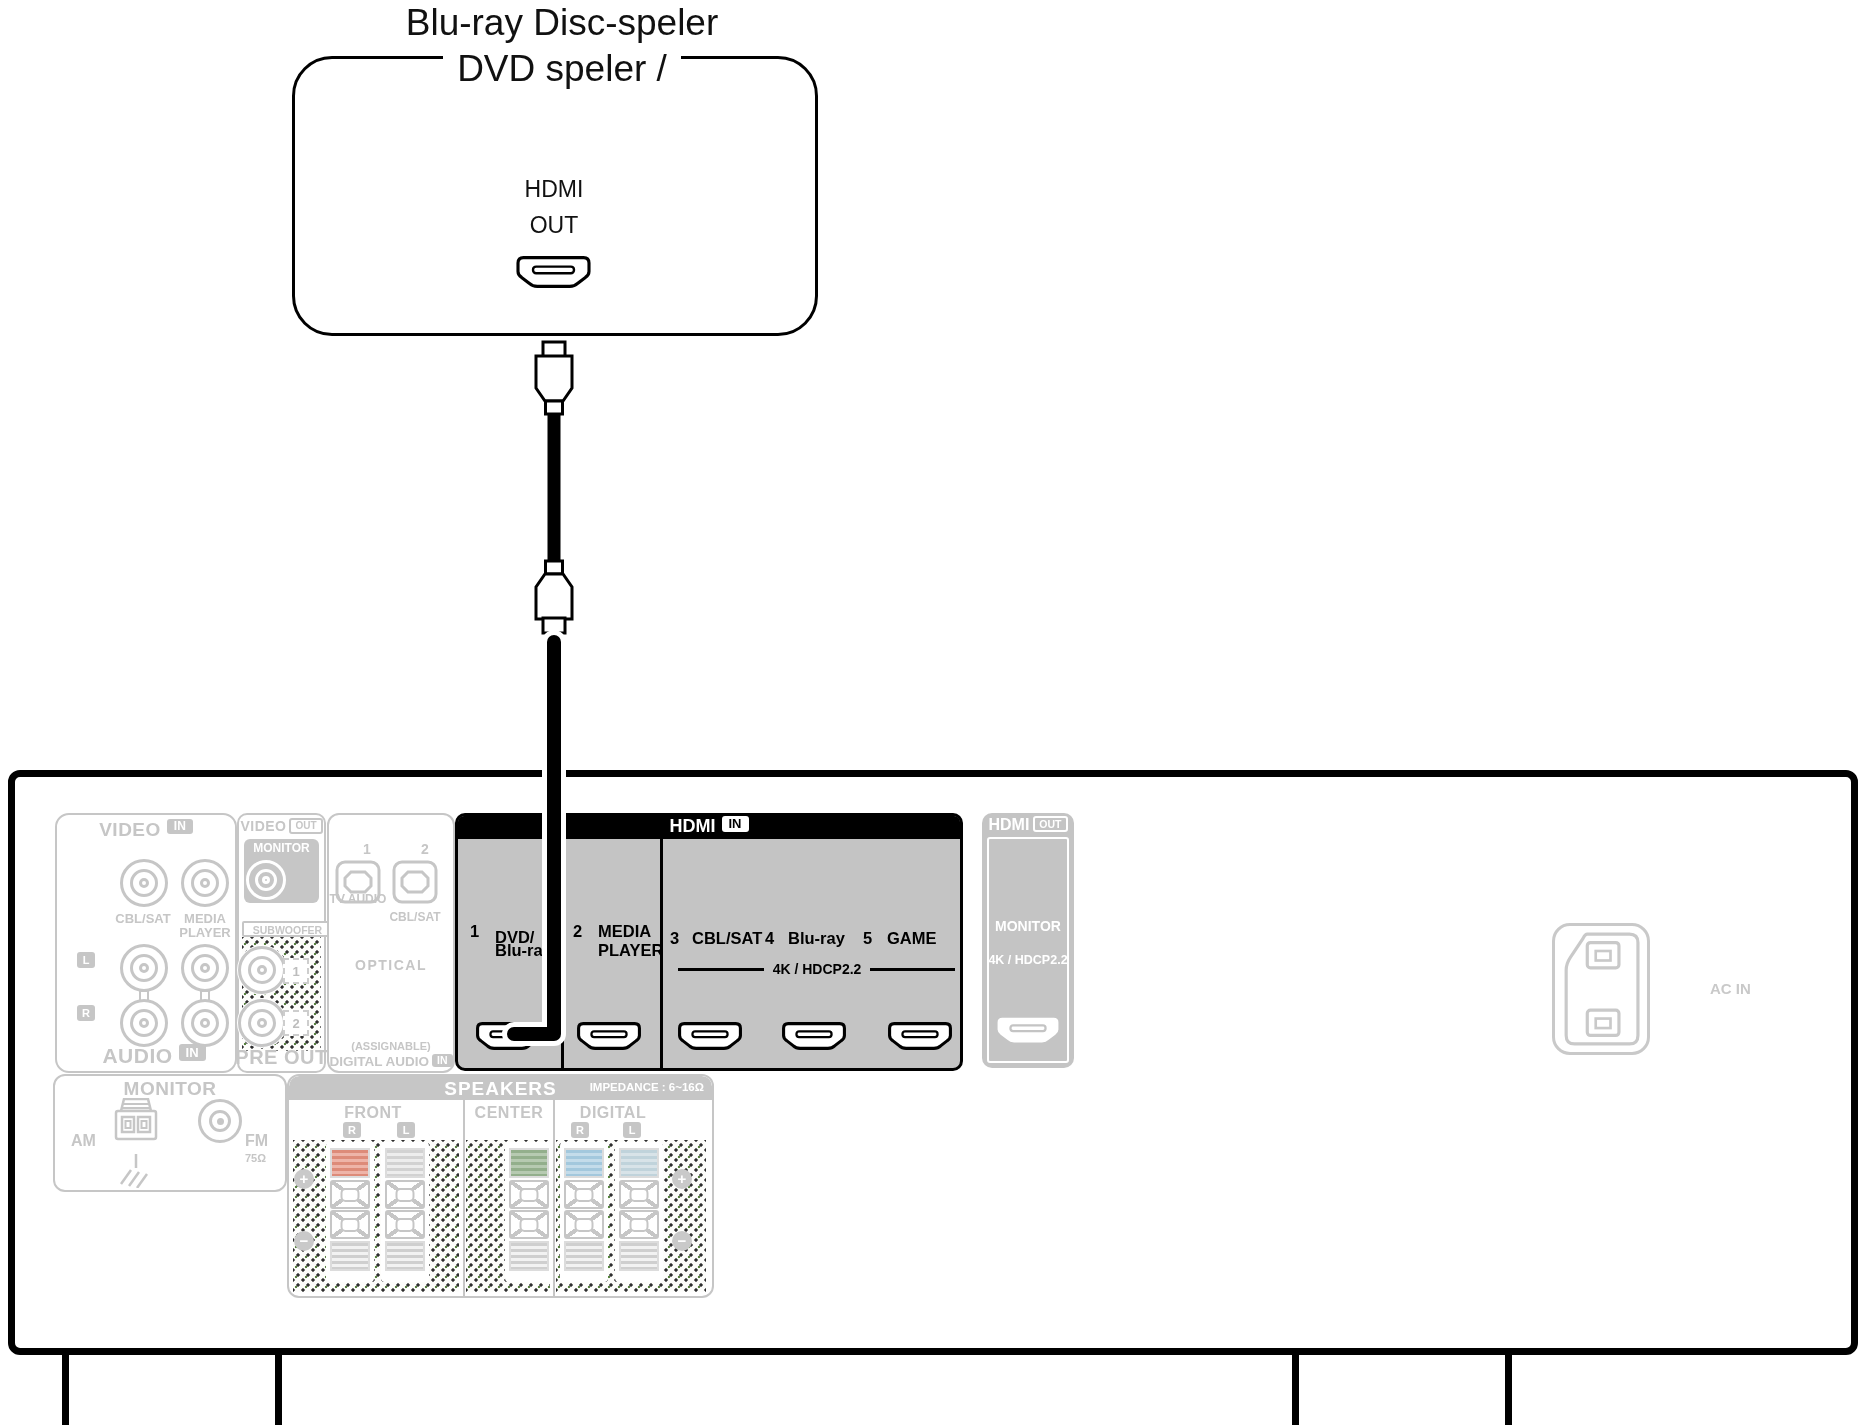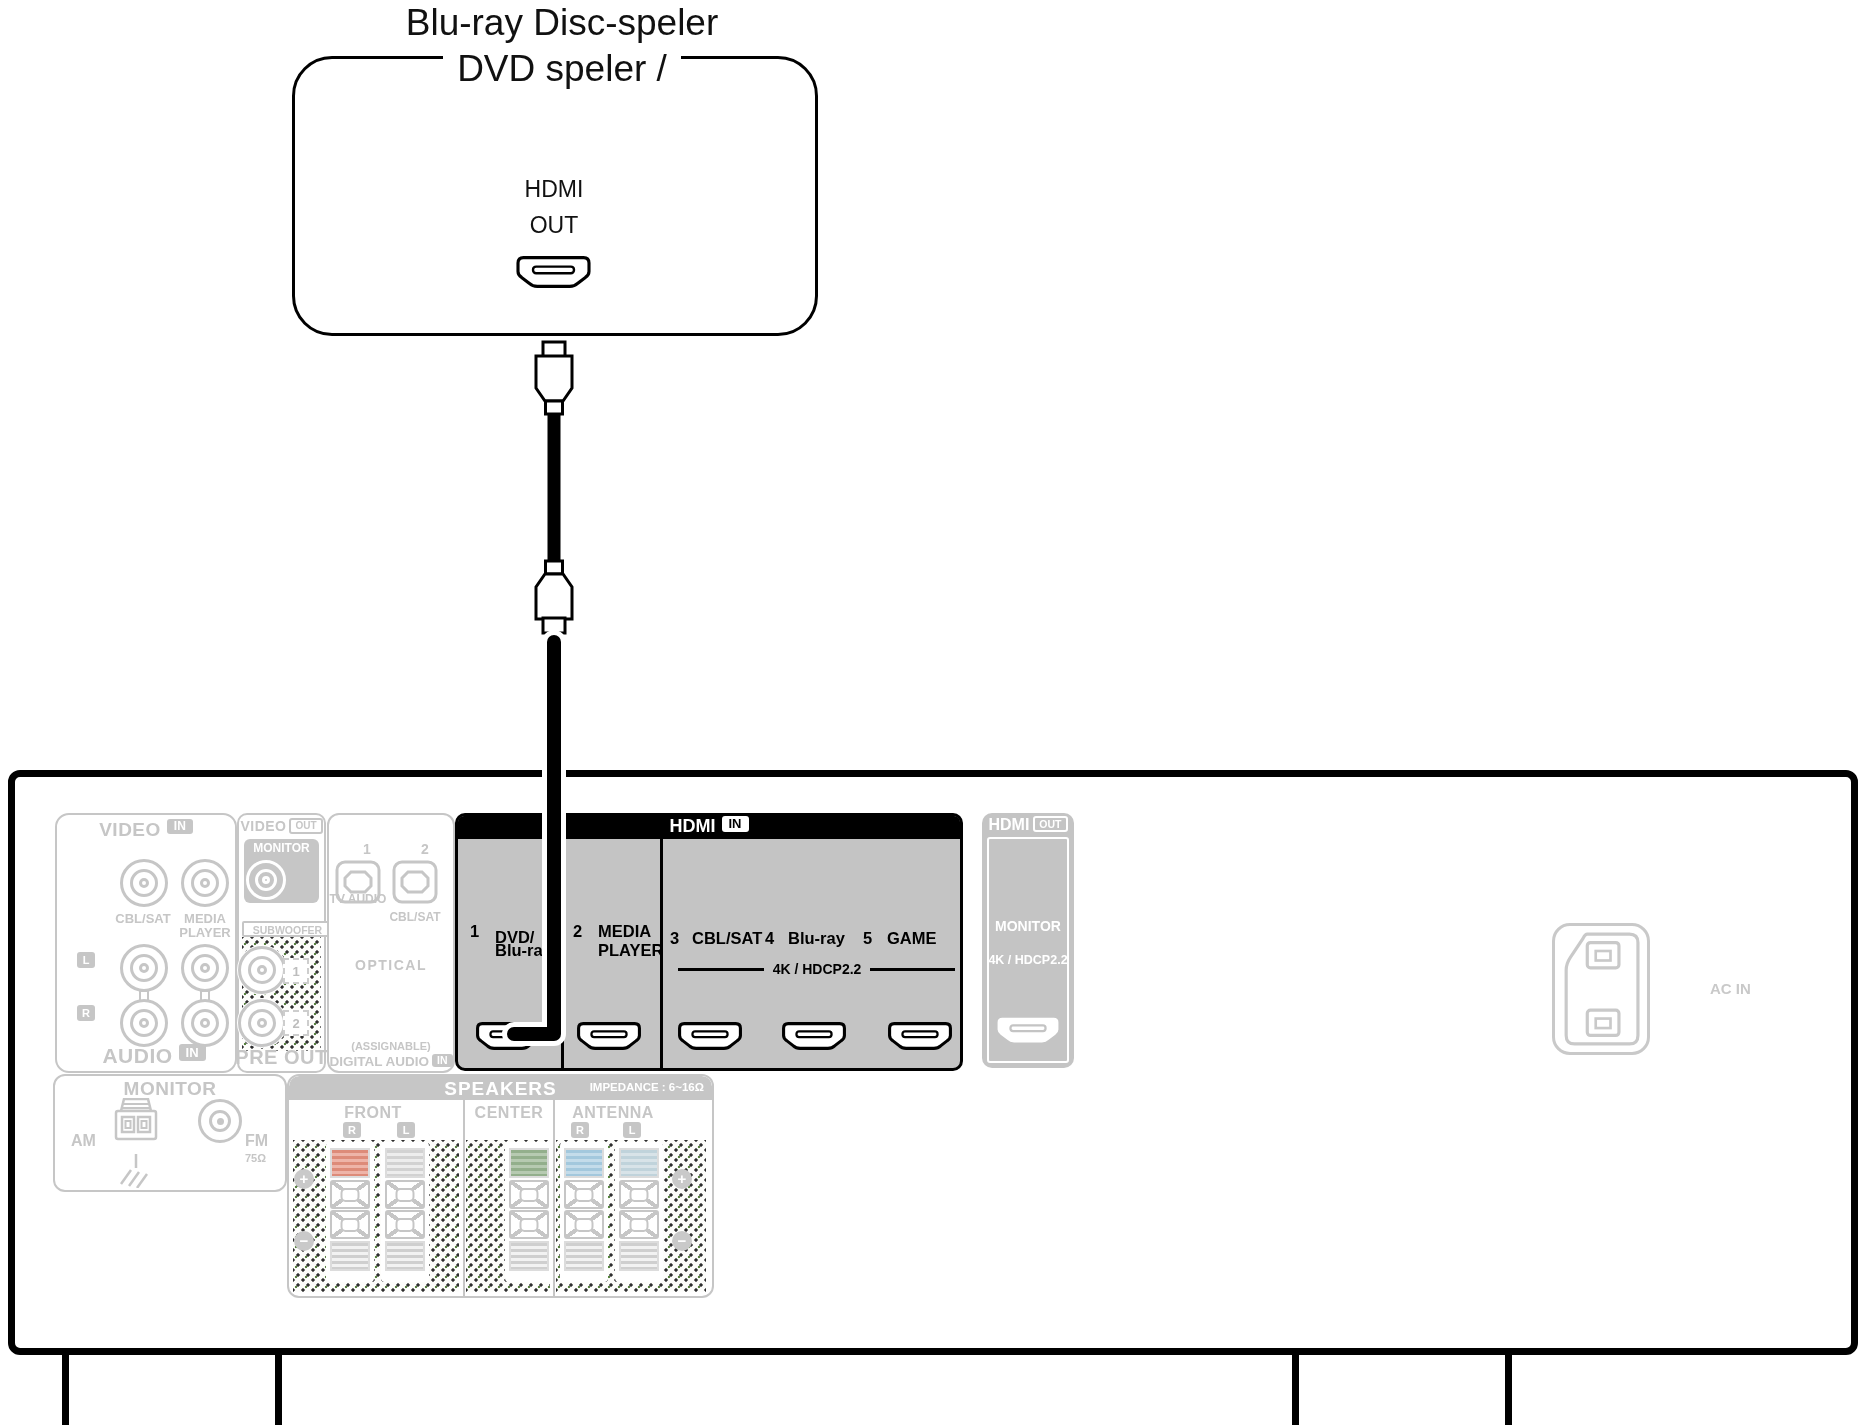--- a/index.html
+++ b/index.html
@@ -278,21 +278,21 @@
       <span class="abs ctr" style="left:0;top:2px;width:100%;font-size:19px;letter-spacing:1px;">SPEAKERS</span>
       <span class="abs" style="right:8px;top:5px;font-size:11.5px;">IMPEDANCE : 6~16Ω</span>
     </div>
     <div class="abs" style="left:174px;top:24px;width:2px;height:196px;background:var(--g);"></div>
     <div class="abs" style="left:264px;top:24px;width:2px;height:196px;background:var(--g);"></div>
 
     <div class="abs ctr sec-h" style="left:24px;top:28px;width:120px;font-size:16px;">FRONT</div>
     <div class="chip" style="left:54px;top:46px;">R</div>
     <div class="chip" style="left:108px;top:46px;">L</div>
     <div class="abs ctr sec-h" style="left:180px;top:28px;width:80px;font-size:16px;">CENTER</div>
-    <div class="abs ctr sec-h" style="left:272px;top:28px;width:104px;font-size:16px;">ANTENNA</div>
+    <div class="abs ctr sec-h" style="left:272px;top:28px;width:104px;font-size:16px;">DIGITAL</div>
     <div class="chip" style="left:282px;top:46px;">R</div>
     <div class="chip" style="left:334px;top:46px;">L</div>
 
     <div class="abs hatch" style="left:4px;top:64px;width:166px;height:152px;"></div>
     <div class="abs hatch" style="left:177px;top:64px;width:84px;height:152px;"></div>
     <div class="abs hatch" style="left:267px;top:64px;width:150px;height:152px;"></div>
 
     <div class="backing" style="left:37px;top:66px;width:48px;height:140px;"></div>
     <div class="backing" style="left:92px;top:66px;width:48px;height:140px;"></div>
     <div class="backing" style="left:216px;top:66px;width:48px;height:140px;"></div>

